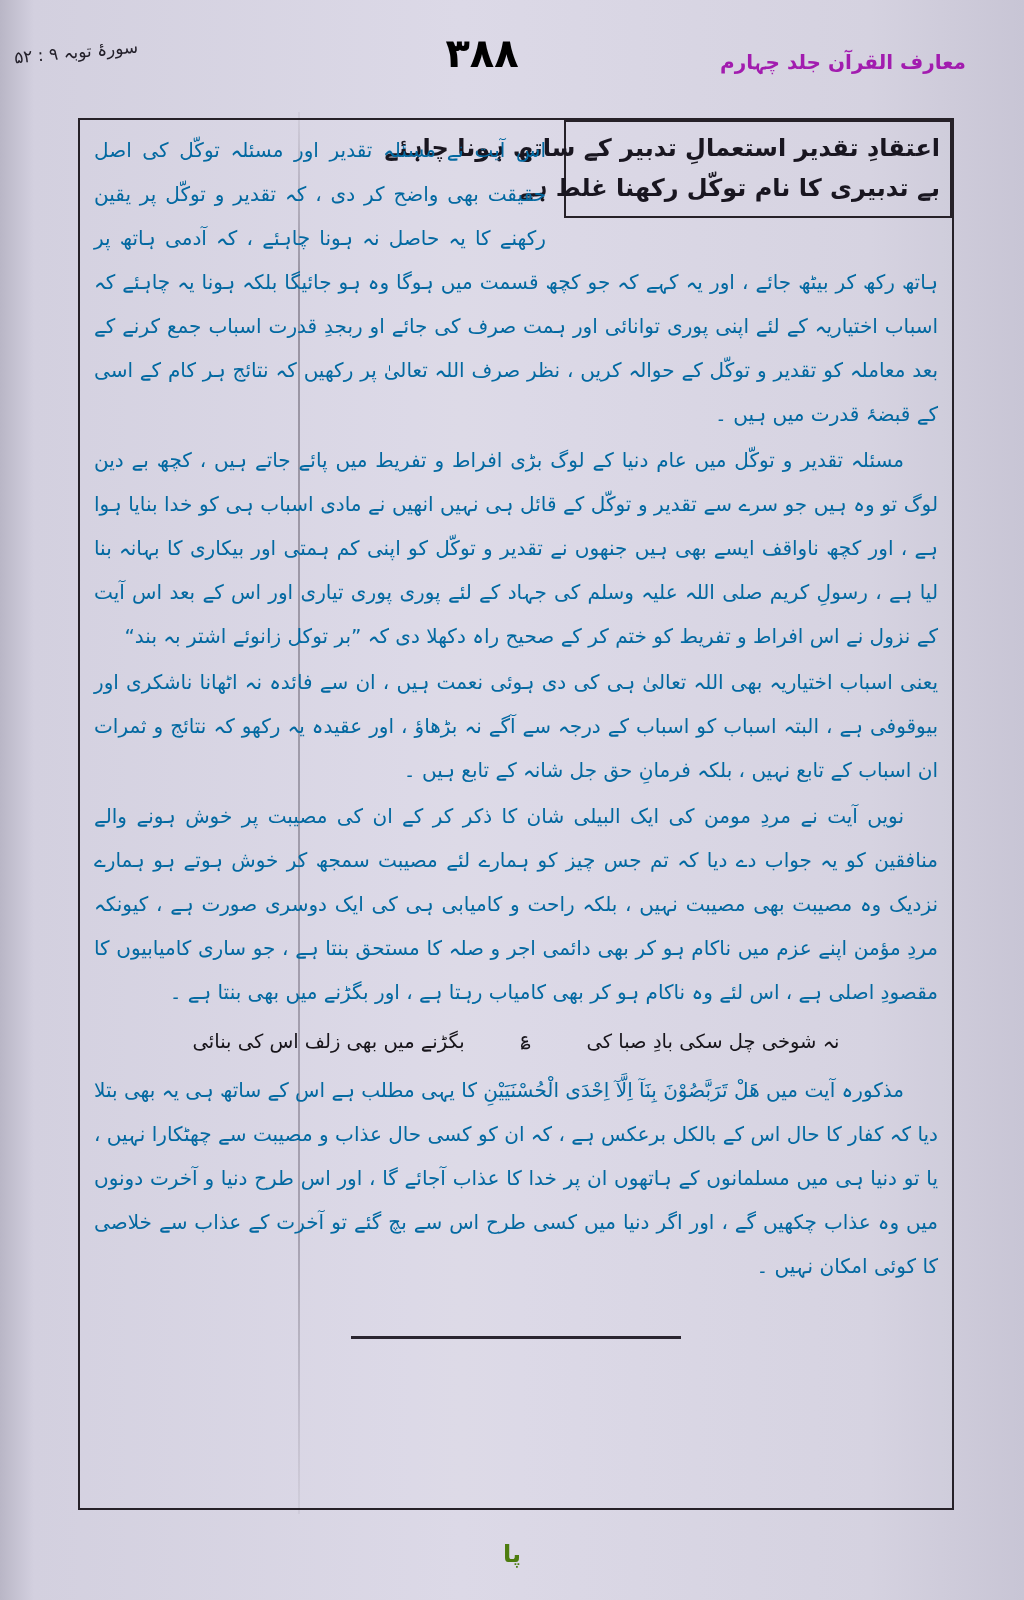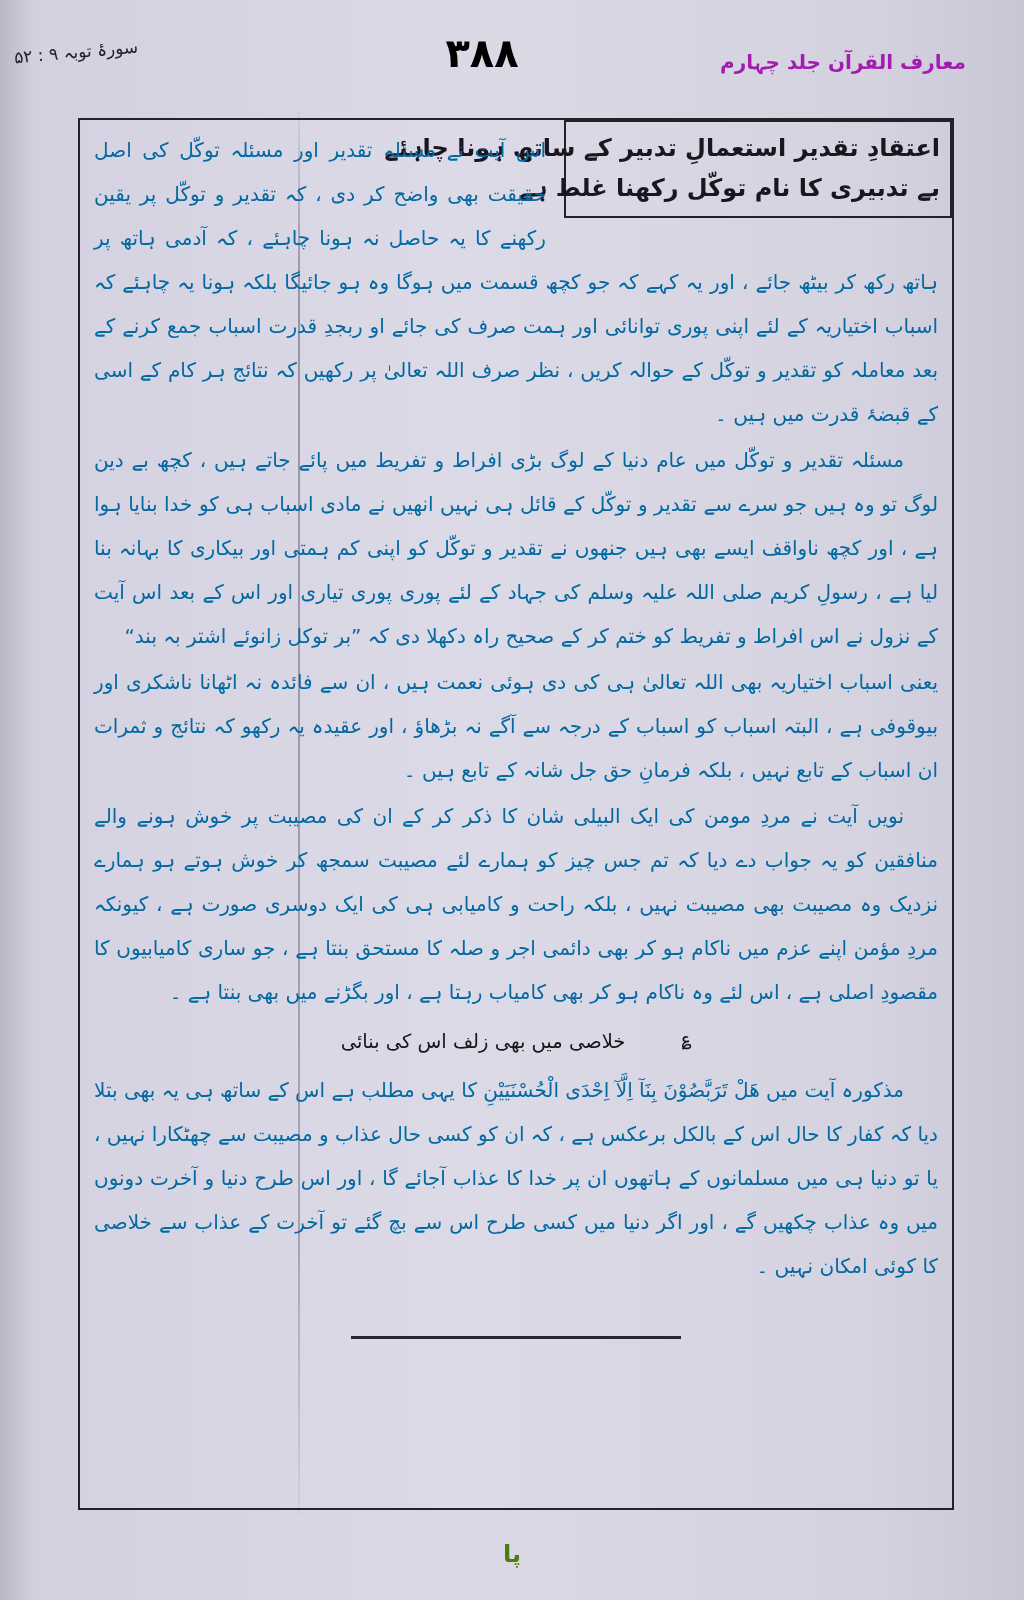--- a/index.html
+++ b/index.html
@@ -99,22 +99,23 @@
       <div>اعتقادِ تقدیر استعمالِ تدبیر کے ساتھ ہونا چاہئے</div>
       <div>بے تدبیری کا نام توکّل رکھنا غلط ہے</div>
     </div>
 
     <p class="para">اس آیت نے مسئلہ تقدیر اور مسئلہ توکّل کی اصل حقیقت بھی واضح کر دی ، کہ تقدیر و توکّل پر یقین رکھنے کا یہ حاصل نہ ہونا چاہئے ، کہ آدمی ہاتھ پر ہاتھ رکھ کر بیٹھ جائے ، اور یہ کہے کہ جو کچھ قسمت میں ہوگا وہ ہو جائیگا بلکہ ہونا یہ چاہئے کہ اسباب اختیاریہ کے لئے اپنی پوری توانائی اور ہمت صرف کی جائے او ربجدِ قدرت اسباب جمع کرنے کے بعد معاملہ کو تقدیر و توکّل کے حوالہ کریں ، نظر صرف اللہ تعالیٰ پر رکھیں کہ نتائج ہر کام کے اسی کے قبضۂ قدرت میں ہیں ۔</p>
     <p class="para indent">مسئلہ تقدیر و توکّل میں عام دنیا کے لوگ بڑی افراط و تفریط میں پائے جاتے ہیں ، کچھ بے دین لوگ تو وہ ہیں جو سرے سے تقدیر و توکّل کے قائل ہی نہیں انھیں نے مادی اسباب ہی کو خدا بنایا ہوا ہے ، اور کچھ ناواقف ایسے بھی ہیں جنھوں نے تقدیر و توکّل کو اپنی کم ہمتی اور بیکاری کا بہانہ بنا لیا ہے ، رسولِ کریم صلی اللہ علیہ وسلم کی جہاد کے لئے پوری پوری تیاری اور اس کے بعد اس آیت کے نزول نے اس افراط و تفریط کو ختم کر کے صحیح راہ دکھلا دی کہ ”بر توکل زانوئے اشتر بہ بند“</p>
     <p class="para">یعنی اسباب اختیاریہ بھی اللہ تعالیٰ ہی کی دی ہوئی نعمت ہیں ، ان سے فائدہ نہ اٹھانا ناشکری اور بیوقوفی ہے ، البتہ اسباب کو اسباب کے درجہ سے آگے نہ بڑھاؤ ، اور عقیدہ یہ رکھو کہ نتائج و ثمرات ان اسباب کے تابع نہیں ، بلکہ فرمانِ حق جل شانہ کے تابع ہیں ۔</p>
     <p class="para indent">نویں آیت نے مردِ مومن کی ایک البیلی شان کا ذکر کر کے ان کی مصیبت پر خوش ہونے والے منافقین کو یہ جواب دے دیا کہ تم جس چیز کو ہمارے لئے مصیبت سمجھ کر خوش ہوتے ہو ہمارے نزدیک وہ مصیبت بھی مصیبت نہیں ، بلکہ راحت و کامیابی ہی کی ایک دوسری صورت ہے ، کیونکہ مردِ مؤمن اپنے عزم میں ناکام ہو کر بھی دائمی اجر و صلہ کا مستحق بنتا ہے ، جو ساری کامیابیوں کا مقصودِ اصلی ہے ، اس لئے وہ ناکام ہو کر بھی کامیاب رہتا ہے ، اور بگڑنے میں بھی بنتا ہے ۔</p>
 
     <div class="couplet">
+      <span>نہ شوخی چل سکی بادِ صبا کی</span>
       <span class="marker">؏</span>
-      <span>خلاصی میں بھی زلف اس کی بنائی</span>
+      <span>بگڑنے میں بھی زلف اس کی بنائی</span>
     </div>
 
     <p class="para indent">مذکورہ آیت میں هَلْ تَرَبَّصُوْنَ بِنَآ اِلَّآ اِحْدَى الْحُسْنَيَيْنِ کا یہی مطلب ہے اس کے ساتھ ہی یہ بھی بتلا دیا کہ کفار کا حال اس کے بالکل برعکس ہے ، کہ ان کو کسی حال عذاب و مصیبت سے چھٹکارا نہیں ، یا تو دنیا ہی میں مسلمانوں کے ہاتھوں ان پر خدا کا عذاب آجائے گا ، اور اس طرح دنیا و آخرت دونوں میں وہ عذاب چکھیں گے ، اور اگر دنیا میں کسی طرح اس سے بچ گئے تو آخرت کے عذاب سے خلاصی کا کوئی امکان نہیں ۔</p>
 
     <div class="separator"></div>
   </div>
 
   <div class="catchword">پا</div>
 
 </div>

